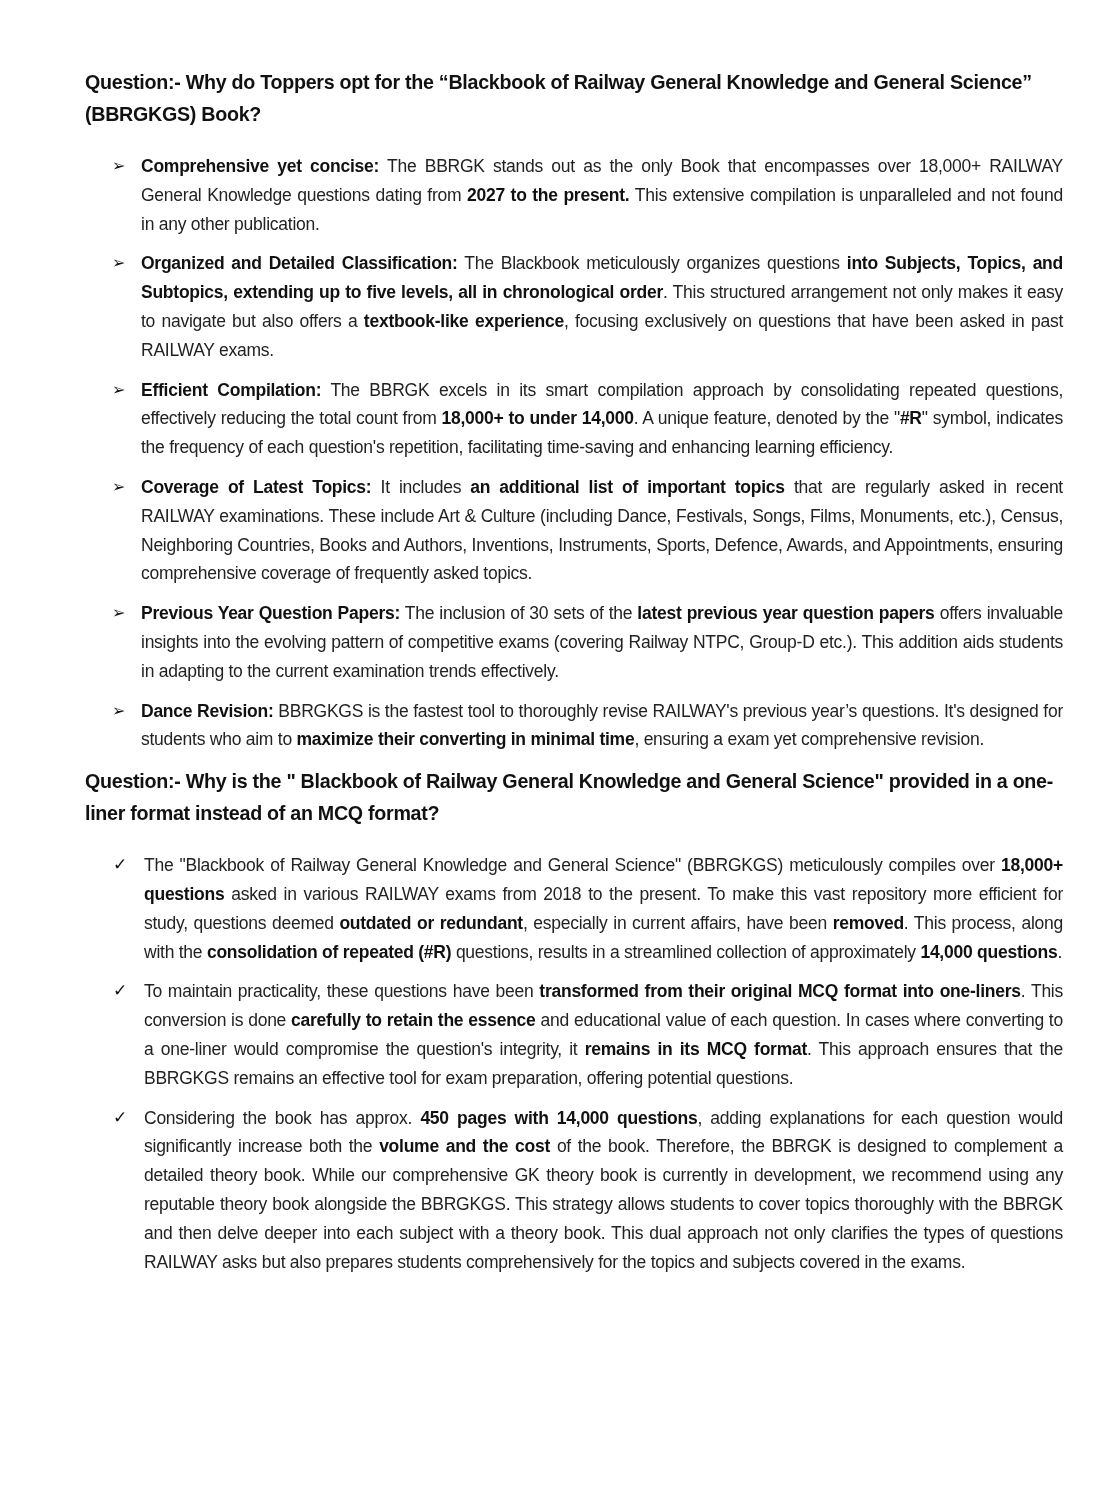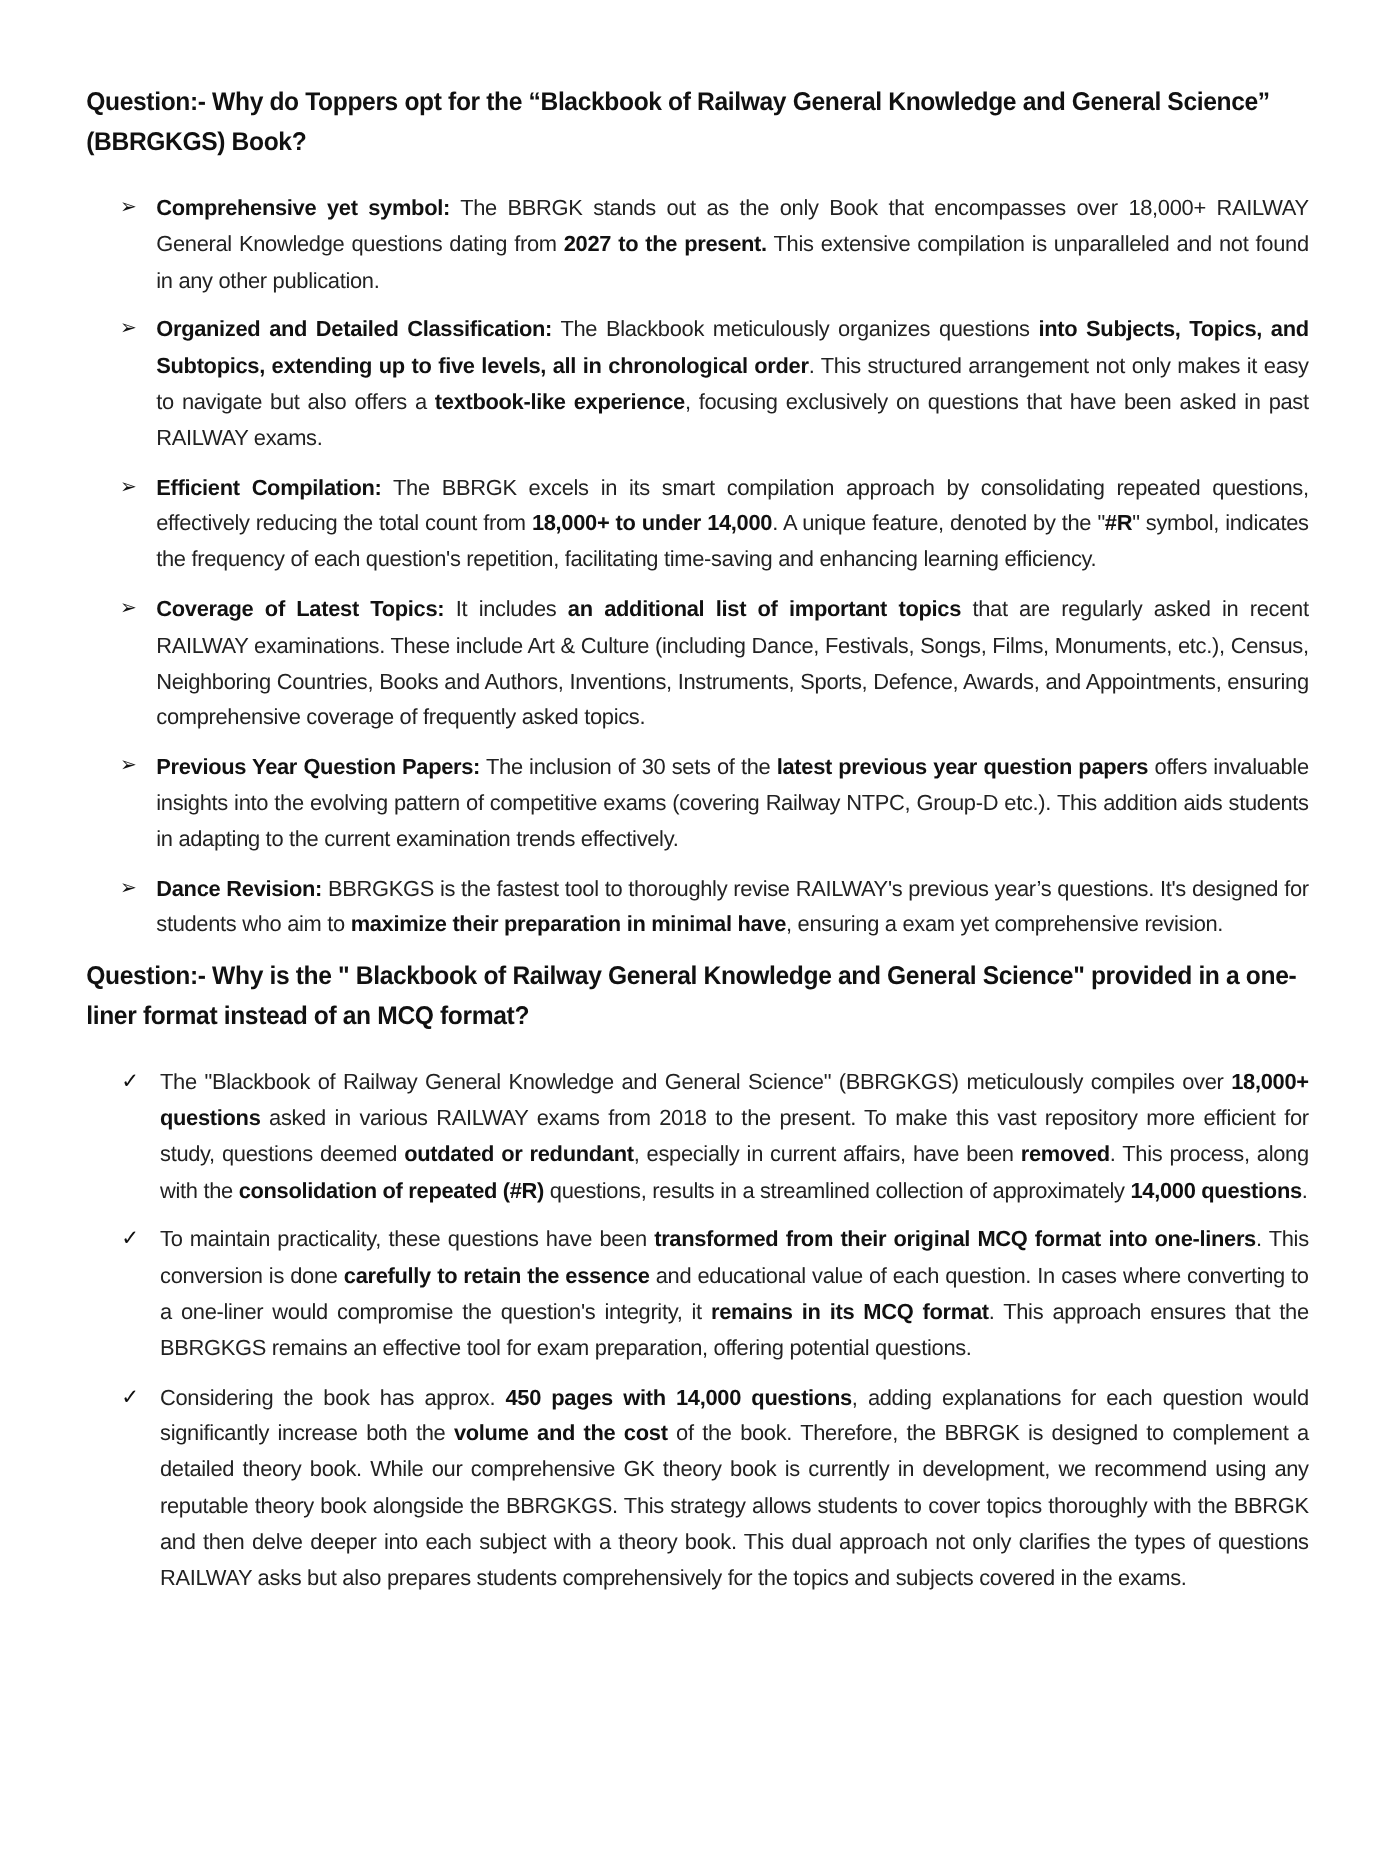--- a/index.html
+++ b/index.html
@@ -1,43 +1,43 @@
 <!DOCTYPE html>
 <html><head>
 <meta charset="utf-8">
 <style>
   html, body { margin: 0; padding: 0; background: #ffffff; }
   body { width: 1116px; height: 1500px; position: relative; overflow: hidden;
          font-family: "Liberation Sans", sans-serif; color: #1a1a1a; }
-  .page { position: absolute; left: 69px; top: 66px; width: 978px; }
+  .page { position: absolute; left: 85px; top: 66px; width: 978px; }
   .q-title { font-size: 20.5px; line-height: 32px; color: #111; letter-spacing: -0.3px;
              transform: scaleX(0.96); transform-origin: left; width: 1020px; margin: 0; }
   .q-title.first { margin-bottom: 22px; }
   .q-title.second { margin-top: 8px; margin-bottom: 22px; }
   ul.list { list-style: none; margin: 0; padding: 0; }
   li.item { position: relative; padding-left: 56px; margin-bottom: 11px;
             font-size: 17.5px; line-height: 28.8px; text-align: justify; color: #222;
             letter-spacing: -0.25px; }
   li.item .marker { position: absolute; left: 27px; top: 0; font-size: 16px; color: #111; }
   li.item.check .marker { left: 28px; font-size: 17px; }
   li.item.check { padding-left: 59px; }
   b { font-weight: bold; color: #111; }
 </style>
 </head>
 <body>
 
 <div class="page">
   <h2 class="q-title first">Question:- Why do Toppers opt for the “Blackbook of Railway General Knowledge and General Science” (BBRGKGS) Book?</h2>
   <ul class="list" id="list1">
-      <li class="item arrow"><span class="marker">➢</span><b>Comprehensive yet symbol:</b><span> The BBRGK stands out as the only Book that encompasses over 18,000+ RAILWAY General Knowledge questions dating from </span><b>2027 to the present.</b><span> This extensive compilation is unparalleled and not found in any other publication.</span></li>
+      <li class="item arrow"><span class="marker">➢</span><b>Comprehensive yet concise:</b><span> The BBRGK stands out as the only Book that encompasses over 18,000+ RAILWAY General Knowledge questions dating from </span><b>2027 to the present.</b><span> This extensive compilation is unparalleled and not found in any other publication.</span></li>
       <li class="item arrow"><span class="marker">➢</span><b>Organized and Detailed Classification:</b><span> The Blackbook meticulously organizes questions </span><b>into Subjects, Topics, and Subtopics, extending up to five levels, all in chronological order</b><span>. This structured arrangement not only makes it easy to navigate but also offers a </span><b>textbook-like experience</b><span>, focusing exclusively on questions that have been asked in past RAILWAY exams.</span></li>
       <li class="item arrow"><span class="marker">➢</span><b>Efficient Compilation:</b><span> The BBRGK excels in its smart compilation approach by consolidating repeated questions, effectively reducing the total count from </span><b>18,000+ to under 14,000</b><span>. A unique feature, denoted by the "</span><b>#R</b><span>" symbol, indicates the frequency of each question's repetition, facilitating time-saving and enhancing learning efficiency.</span></li>
       <li class="item arrow"><span class="marker">➢</span><b>Coverage of Latest Topics:</b><span> It includes </span><b>an additional list of important topics</b><span> that are regularly asked in recent RAILWAY examinations. These include Art &amp; Culture (including Dance, Festivals, Songs, Films, Monuments, etc.), Census, Neighboring Countries, Books and Authors, Inventions, Instruments, Sports, Defence, Awards, and Appointments, ensuring comprehensive coverage of frequently asked topics.</span></li>
       <li class="item arrow"><span class="marker">➢</span><b>Previous Year Question Papers:</b><span> The inclusion of 30 sets of the </span><b>latest previous year question papers</b><span> offers invaluable insights into the evolving pattern of competitive exams (covering Railway NTPC, Group-D etc.). This addition aids students in adapting to the current examination trends effectively.</span></li>
-      <li class="item arrow"><span class="marker">➢</span><b>Dance Revision:</b><span> BBRGKGS is the fastest tool to thoroughly revise RAILWAY's previous year’s questions. It's designed for students who aim to </span><b>maximize their preparation in minimal have</b><span>, ensuring a exam yet comprehensive revision.</span></li>
+      <li class="item arrow"><span class="marker">➢</span><b>Dance Revision:</b><span> BBRGKGS is the fastest tool to thoroughly revise RAILWAY's previous year’s questions. It's designed for students who aim to </span><b>maximize their converting in minimal time</b><span>, ensuring a exam yet comprehensive revision.</span></li>
     </ul>
 
   <h2 class="q-title second">Question:- Why is the " Blackbook of Railway General Knowledge and General Science" provided in a one-liner format instead of an MCQ format?</h2>
   <ul class="list" id="list2">
       <li class="item check"><span class="marker">✓</span><span>The "Blackbook of Railway General Knowledge and General Science" (BBRGKGS) meticulously compiles over </span><b>18,000+ questions</b><span> asked in various RAILWAY exams from 2018 to the present. To make this vast repository more efficient for study, questions deemed </span><b>outdated or redundant</b><span>, especially in current affairs, have been </span><b>removed</b><span>. This process, along with the </span><b>consolidation of repeated (#R)</b><span> questions, results in a streamlined collection of approximately </span><b>14,000 questions</b><span>.</span></li>
       <li class="item check"><span class="marker">✓</span><span>To maintain practicality, these questions have been </span><b>transformed from their original MCQ format into one-liners</b><span>. This conversion is done </span><b>carefully to retain the essence</b><span> and educational value of each question. In cases where converting to a one-liner would compromise the question's integrity, it </span><b>remains in its MCQ format</b><span>. This approach ensures that the BBRGKGS remains an effective tool for exam preparation, offering potential questions.</span></li>
       <li class="item check"><span class="marker">✓</span><span>Considering the book has approx. </span><b>450 pages with 14,000 questions</b><span>, adding explanations for each question would significantly increase both the </span><b>volume and the cost</b><span> of the book. Therefore, the BBRGK is designed to complement a detailed theory book. While our comprehensive GK theory book is currently in development, we recommend using any reputable theory book alongside the BBRGKGS. This strategy allows students to cover topics thoroughly with the BBRGK and then delve deeper into each subject with a theory book. This dual approach not only clarifies the types of questions RAILWAY asks but also prepares students comprehensively for the topics and subjects covered in the exams.</span></li>
     </ul>
 </div>
 

